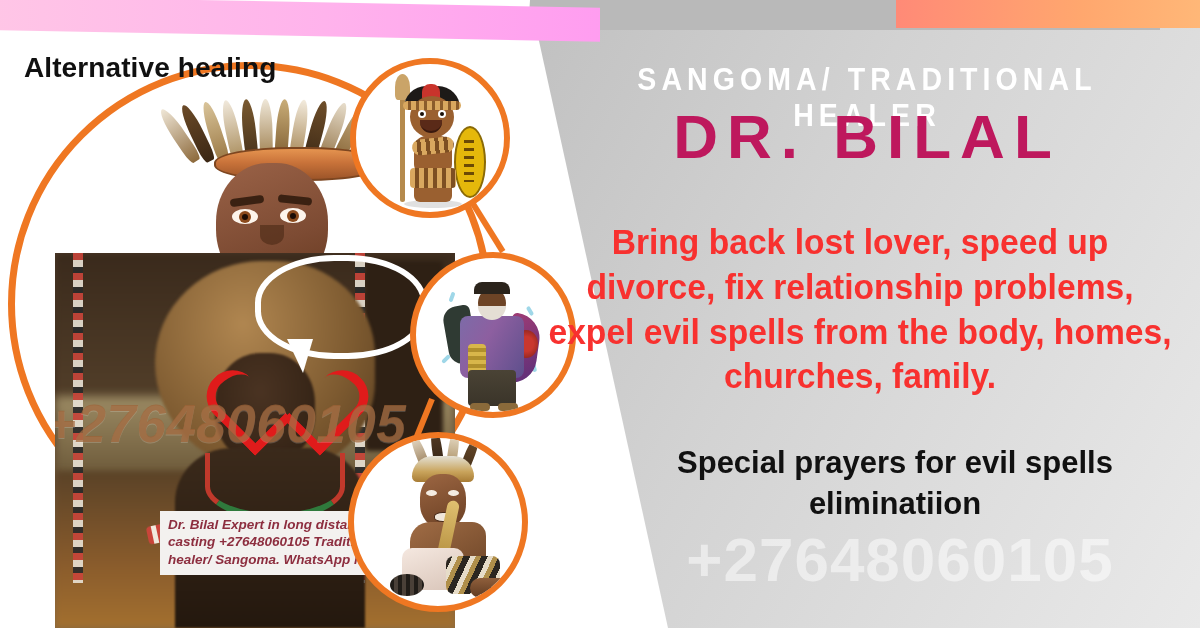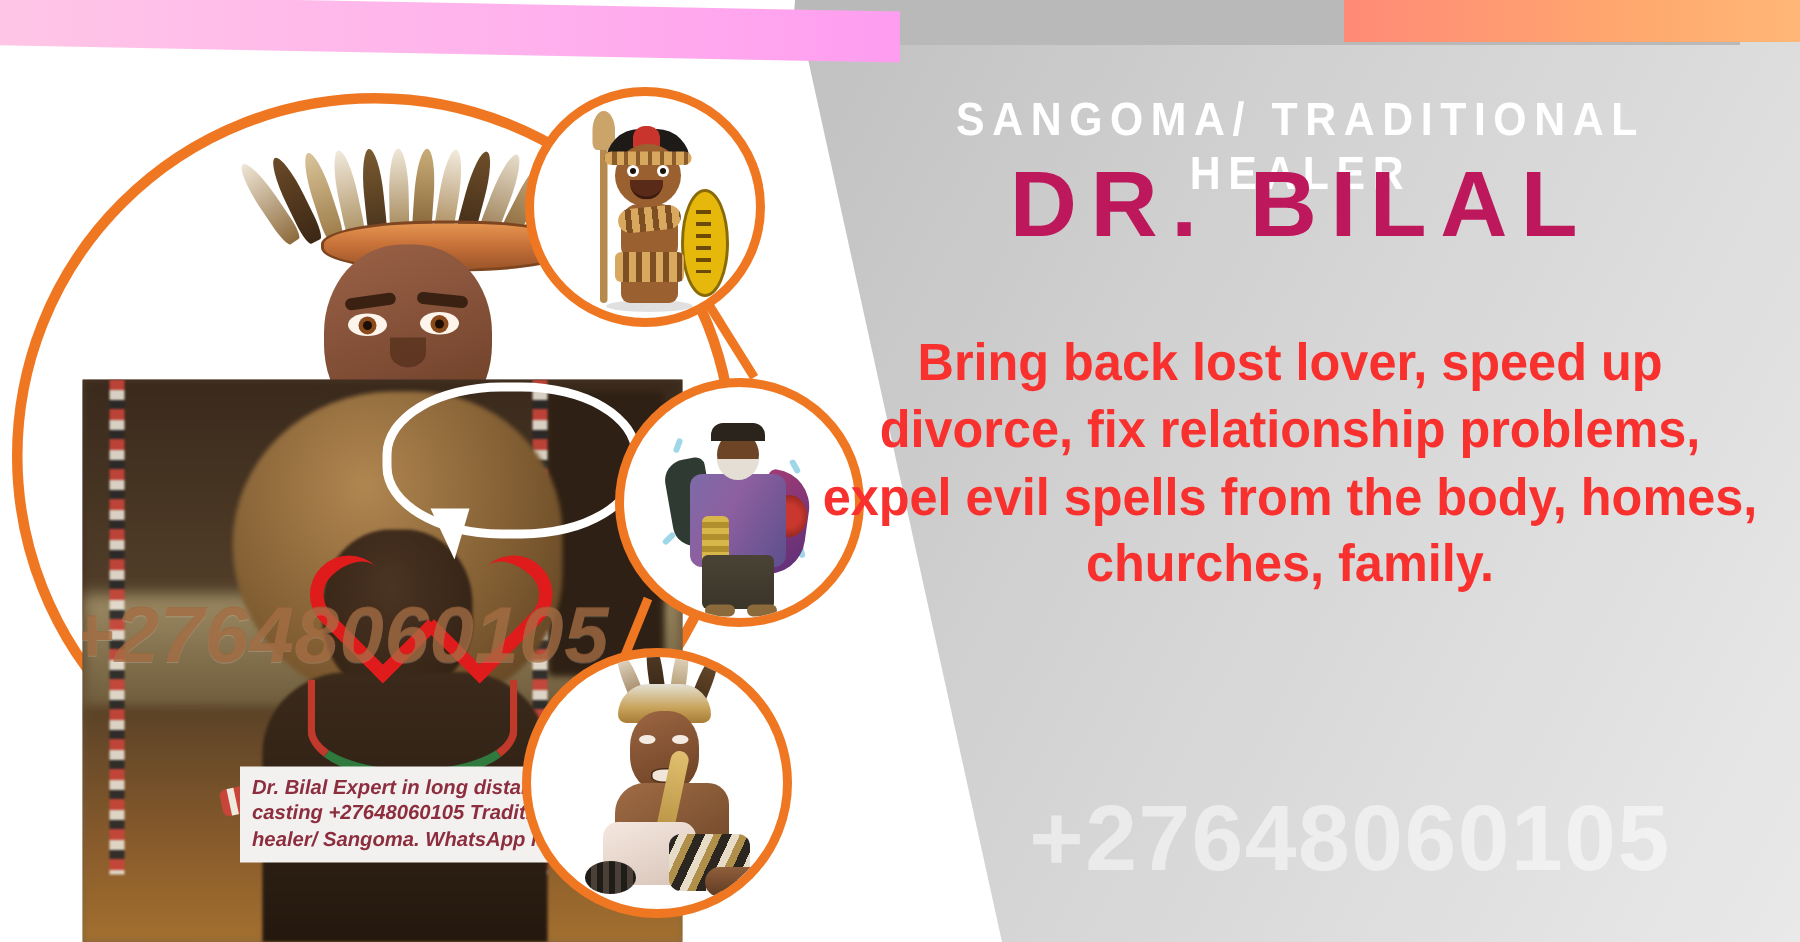--- a/index.html
+++ b/index.html
@@ -274,20 +274,21 @@
 <div id="poster">
 
   <div class="gray-panel"></div>
   <div class="gray-panel-top"></div>
 
   <div class="strip-pink"></div>
   <div class="strip-orange"></div>
 
   <div class="big-arc"></div>
 
+  <div class="headline-left">Alternative healing</div>
 
   <div class="illus">
     <div class="headdress">
       <div class="feather" style="left:2px;  transform:rotate(-34deg); background:linear-gradient(180deg,#efe6d6,#8d6a3c);"></div>
       <div class="feather" style="left:16px; transform:rotate(-26deg); background:linear-gradient(180deg,#6b4a28,#3b2714);"></div>
       <div class="feather" style="left:30px; transform:rotate(-18deg); background:linear-gradient(180deg,#d9c49a,#9a7844);"></div>
       <div class="feather" style="left:44px; transform:rotate(-12deg); background:linear-gradient(180deg,#f1e9dc,#a78a58);"></div>
       <div class="feather" style="left:58px; transform:rotate(-6deg);  background:linear-gradient(180deg,#7a5a30,#45301a);"></div>
       <div class="feather" style="left:72px; transform:rotate(-1deg);  background:linear-gradient(180deg,#efe7d8,#9c7c4a);"></div>
       <div class="feather" style="left:86px; transform:rotate(4deg);   background:linear-gradient(180deg,#c9ad78,#7d5c30);"></div>
@@ -410,15 +411,16 @@
     <div class="h-strap"></div>
     <div class="h-wrap"></div>
     <div class="h-skirt"></div>
     <div class="h-leg"></div>
     <div class="h-fur"></div>
   </div>
 
   <div class="kicker">SANGOMA/ TRADITIONAL HEALER</div>
   <div class="bigname">DR. BILAL</div>
   <div class="redcopy">Bring back lost lover, speed up divorce, fix relationship problems, expel evil spells from the body, homes, churches, family.</div>
+  <div class="blackcopy">Special prayers for  evil spells eliminatiion</div>
   <div class="wm-number">+27648060105</div>
 
 </div>
 
 </body></html>

